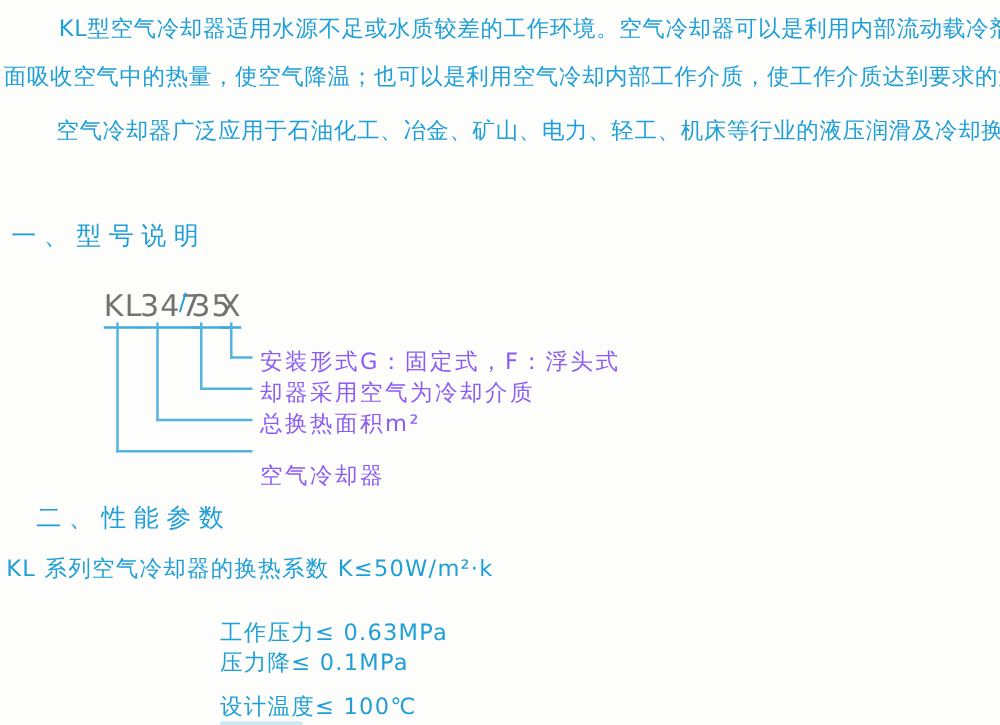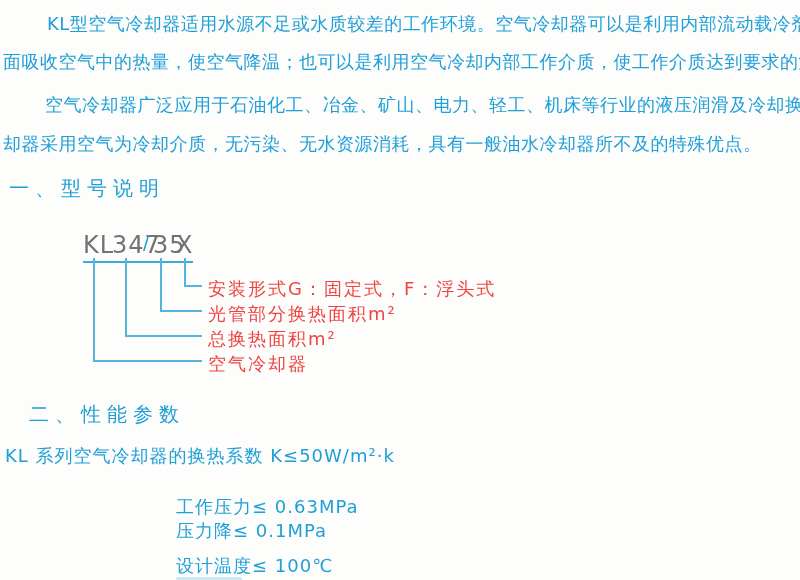--- a/index.html
+++ b/index.html
@@ -41,21 +41,21 @@
     top: 231px;
     color: #1f9fd8;
     font-size: 19px;
     font-weight: 500;
   }
   .vline { position: absolute; width: 2px; background: #54b4e0; }
   .hline { position: absolute; height: 2px; background: #54b4e0; }
   .diagram-label {
     position: absolute;
     left: 208px;
-    color: #ef4444;
+    color: #8b5cf6;
     font-size: 18px;
     letter-spacing: 2px;
     white-space: nowrap;
   }
   .param { letter-spacing: 1px; }
   .cutoff-artifact {
     position: absolute;
     left: 176px; top: 577px;
     width: 66px; height: 3px;
     background: #8fd0ea;
@@ -65,21 +65,20 @@
 </style>
 </head>
 <body>
 
 <div class="page">
 
   <div class="txt" style="left:47px; top:14px;">KL型空气冷却器适用水源不足或水质较差的工作环境。空气冷却器可以是利用内部流动载冷剂通过冷却器表</div>
   <div class="txt" style="left:3px; top:52px;">面吸收空气中的热量，使空气降温；也可以是利用空气冷却内部工作介质，使工作介质达到要求的温度。</div>
 
   <div class="txt" style="left:45px; top:95px;">空气冷却器广泛应用于石油化工、冶金、矿山、电力、轻工、机床等行业的液压润滑及冷却换热系统。空气冷</div>
-  <div class="txt" style="left:3px; top:134px;">却器采用空气为冷却介质，无污染、无水资源消耗，具有一般油水冷却器所不及的特殊优点。</div>
 
   <div class="txt heading" style="left:9px; top:178px;">一、型号说明</div>
 
   <div>
 
     <span class="model-part" style="left:83px;">KL</span>
     <span class="model-part" style="left:112px;">347</span>
     <span class="model-sep" style="left:143px;">/</span>
     <span class="model-part" style="left:153px;">35</span>
     <span class="model-part" style="left:176px;">X</span>
@@ -88,23 +87,23 @@
     <div class="vline" style="left:125px; top:258px; height:79px;"></div>
     <div class="vline" style="left:160px; top:258px; height:54px;"></div>
     <div class="vline" style="left:184px; top:258px; height:29px;"></div>
 
     <div class="hline" style="left:184px; top:285px; width:18px;"></div>
     <div class="hline" style="left:160px; top:310px; width:42px;"></div>
     <div class="hline" style="left:125px; top:335px; width:77px;"></div>
     <div class="hline" style="left:93px;  top:360px; width:109px;"></div>
 
     <div class="diagram-label" style="top:277px;">安装形式G：固定式，F：浮头式</div>
-    <div class="diagram-label" style="top:302px;">光管部分换热面积m²</div>
+    <div class="diagram-label" style="top:302px;">却器采用空气为冷却介质</div>
     <div class="diagram-label" style="top:327px;text-align:right;">总换热面积m²</div>
-    <div class="diagram-label" style="top:352px;">空气冷却器</div>
+    <div class="diagram-label" style="top:368px;">空气冷却器</div>
   </div>
 
   <div class="txt heading" style="left:9px; top:404px;margin-left:20px;">二、性能参数</div>
 
   <div class="txt param" style="left:5px; top:446px;">KL 系列空气冷却器的换热系数 K≤50W/m²·k</div>
   <div class="txt param" style="left:176px; top:485px;margin-top:12px;">工作压力≤ 0.63MPa</div>
   <div class="txt param" style="left:176px; top:521px;">压力降≤ 0.1MPa</div>
   <div class="txt param" style="left:176px; top:556px;">设计温度≤ 100℃</div>
 
   <div class="cutoff-artifact"></div>

